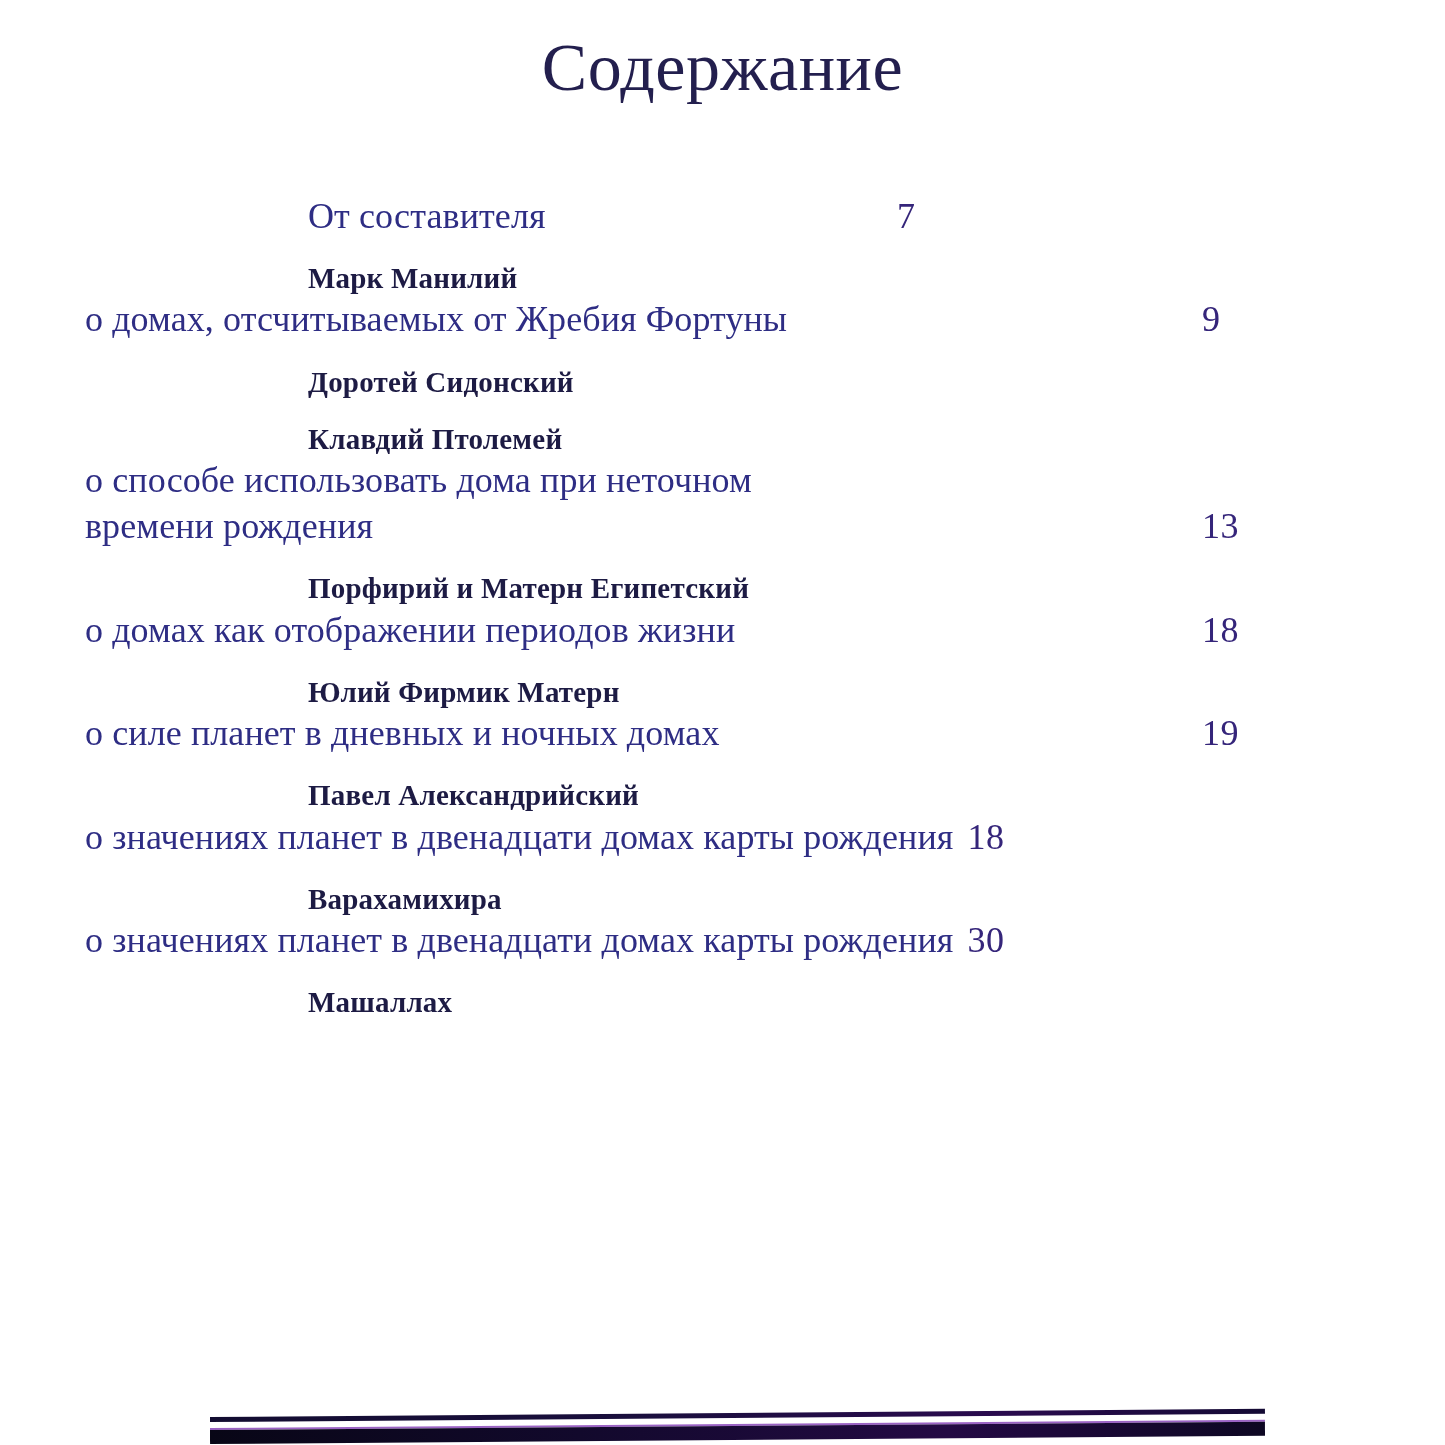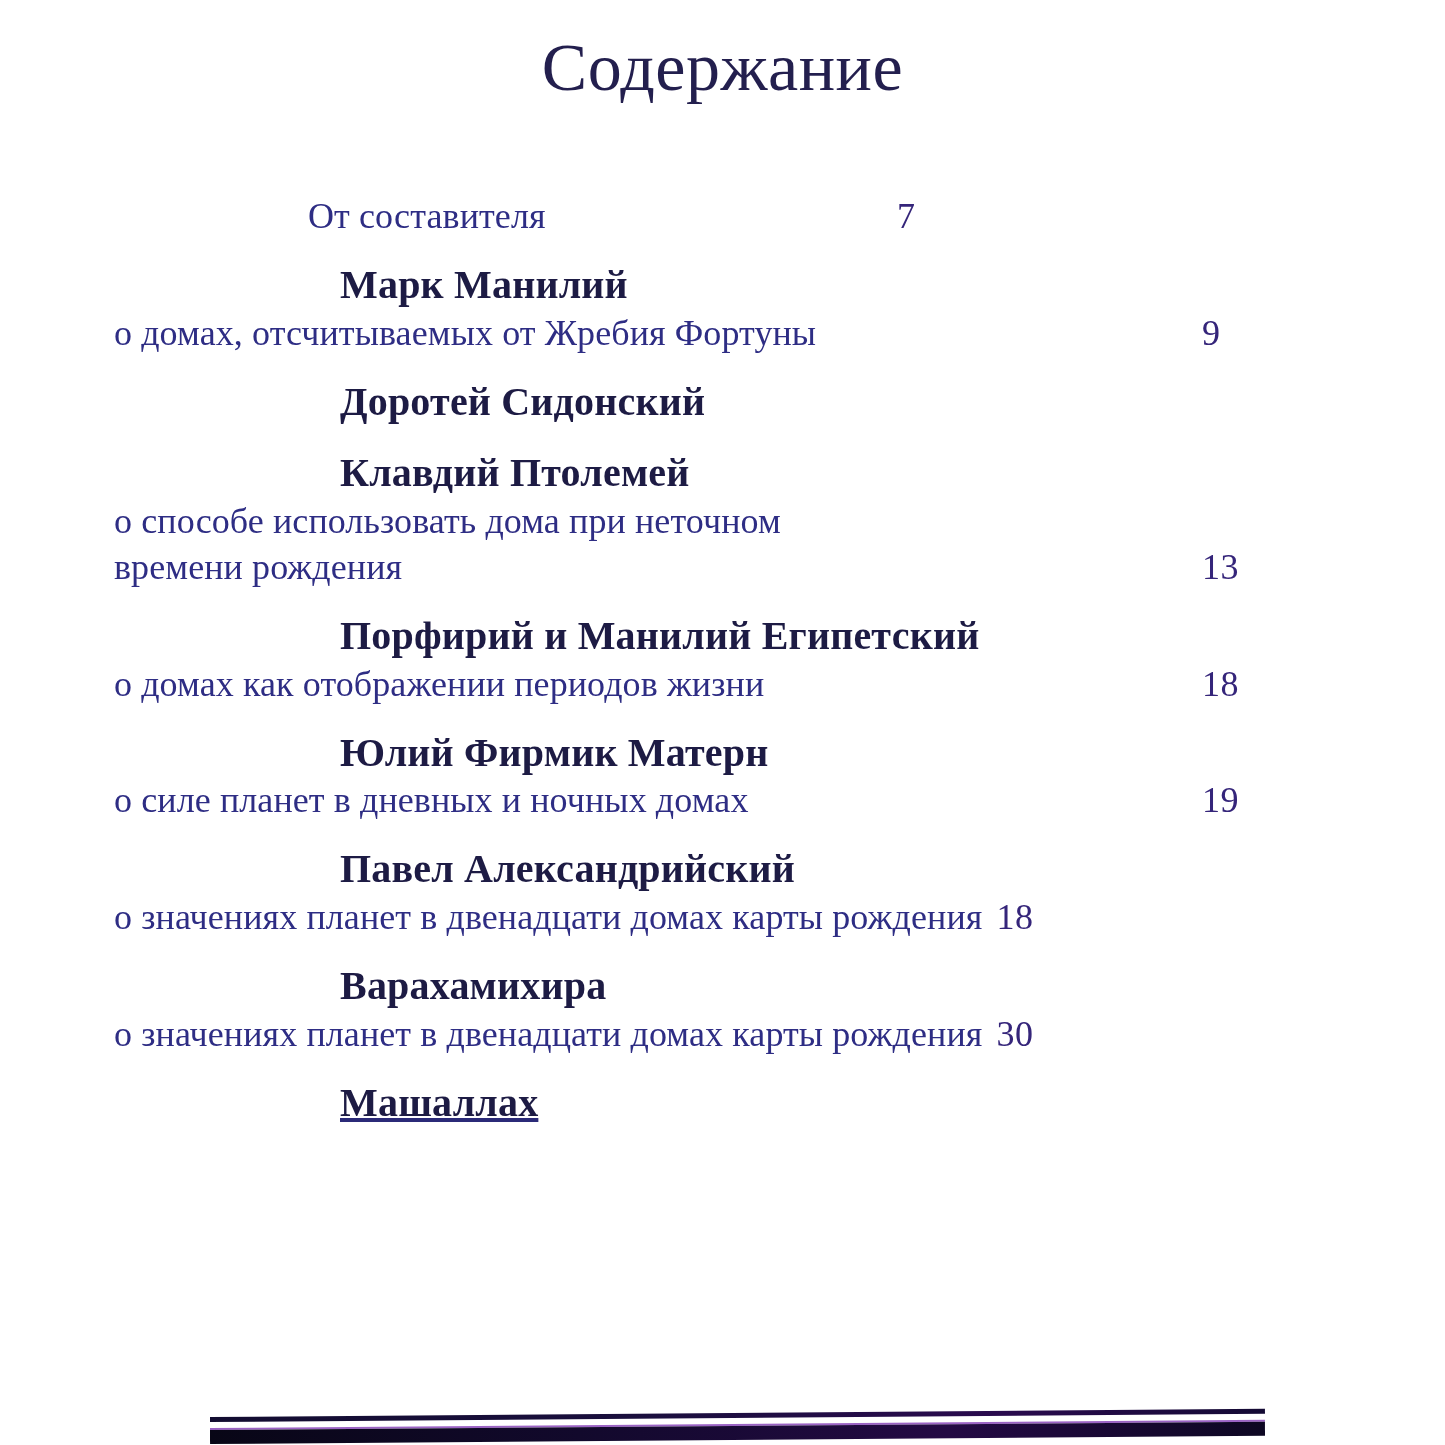--- a/index.html
+++ b/index.html
@@ -39,42 +39,41 @@
     top: 193px;
     left: 0;
     width: 1445px;
   }
 
   .toc-entry {
     position: relative;
     width: 1208px;
     margin-bottom: 22px;
   }
-  .toc-entry:last-child { margin-bottom: 0; text-decoration: underline; }
+  .toc-entry:last-child { margin-bottom: 0; }
 
   .entry-author {
-    font-size: 40px;
+    font-size: 29px;
     font-weight: bold;
     color: #1d1b44;
     line-height: 1.22;
     padding-left: 308px;
     letter-spacing: 0.2px;
-    margin-left: 32px;
   }
 
   .entry-lines {
     position: relative;
   }
 
   .entry-line {
     position: relative;
     font-size: 36px;
     line-height: 1.28;
     color: #2e2d84;
-    padding-left: 114px;
+    padding-left: 85px;
     letter-spacing: 0.1px;
     white-space: nowrap;
   }
   .entry-line.cont {
   }
 
   
   .entry-line .page-num {
     position: absolute;
     top: 0;
@@ -161,21 +160,21 @@
         <div class="entry-author">Доротей Сидонский</div>
       </div>
       <div class="toc-entry">
         <div class="entry-author">Клавдий Птолемей</div>
         <div class="entry-lines">
           <div class="entry-line"><span>о способе использовать дома при неточном</span></div>
           <div class="entry-line cont"><span>времени рождения</span><span class="page-num">13</span></div>
         </div>
       </div>
       <div class="toc-entry">
-        <div class="entry-author">Порфирий и Манилий Египетский</div>
+        <div class="entry-author">Порфирий и Матерн Египетский</div>
         <div class="entry-lines">
           <div class="entry-line"><span>о домах как отображении периодов жизни</span><span class="page-num">18</span></div>
         </div>
       </div>
       <div class="toc-entry">
         <div class="entry-author">Юлий Фирмик Матерн</div>
         <div class="entry-lines">
           <div class="entry-line"><span>о силе планет в дневных и ночных домах</span><span class="page-num">19</span></div>
         </div>
       </div>

